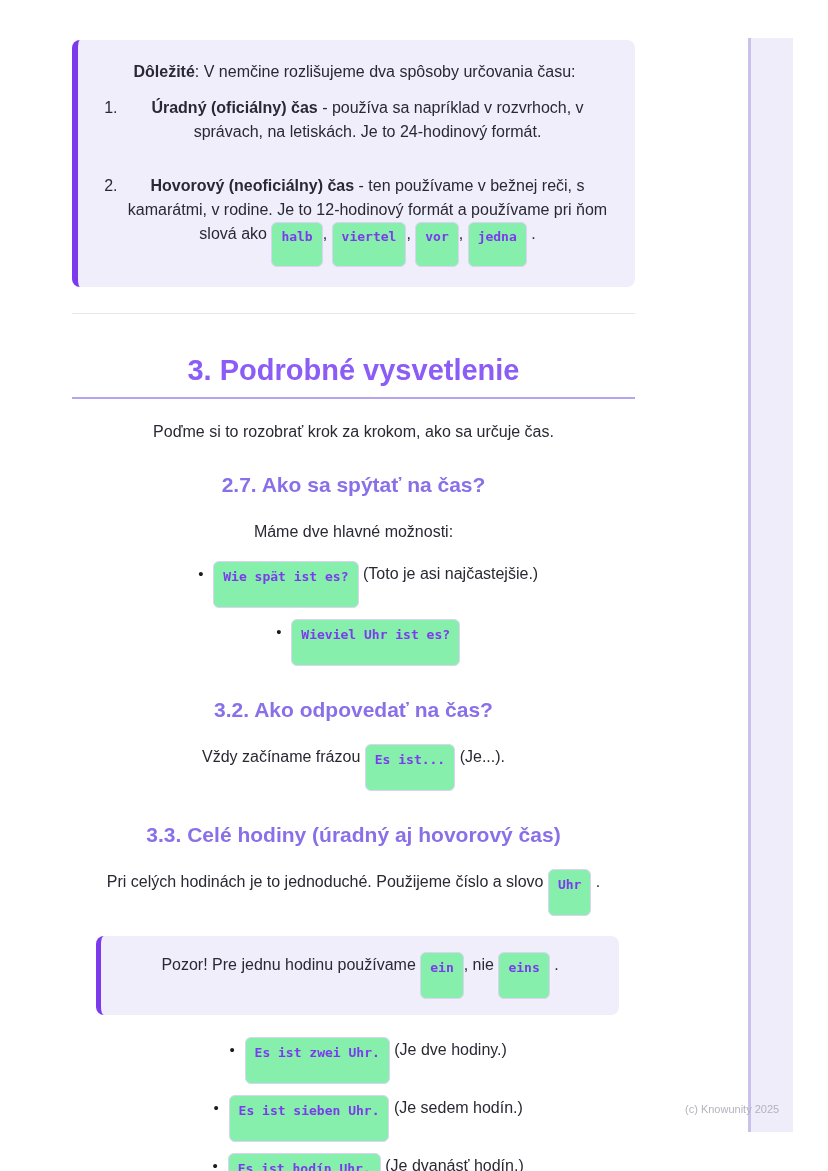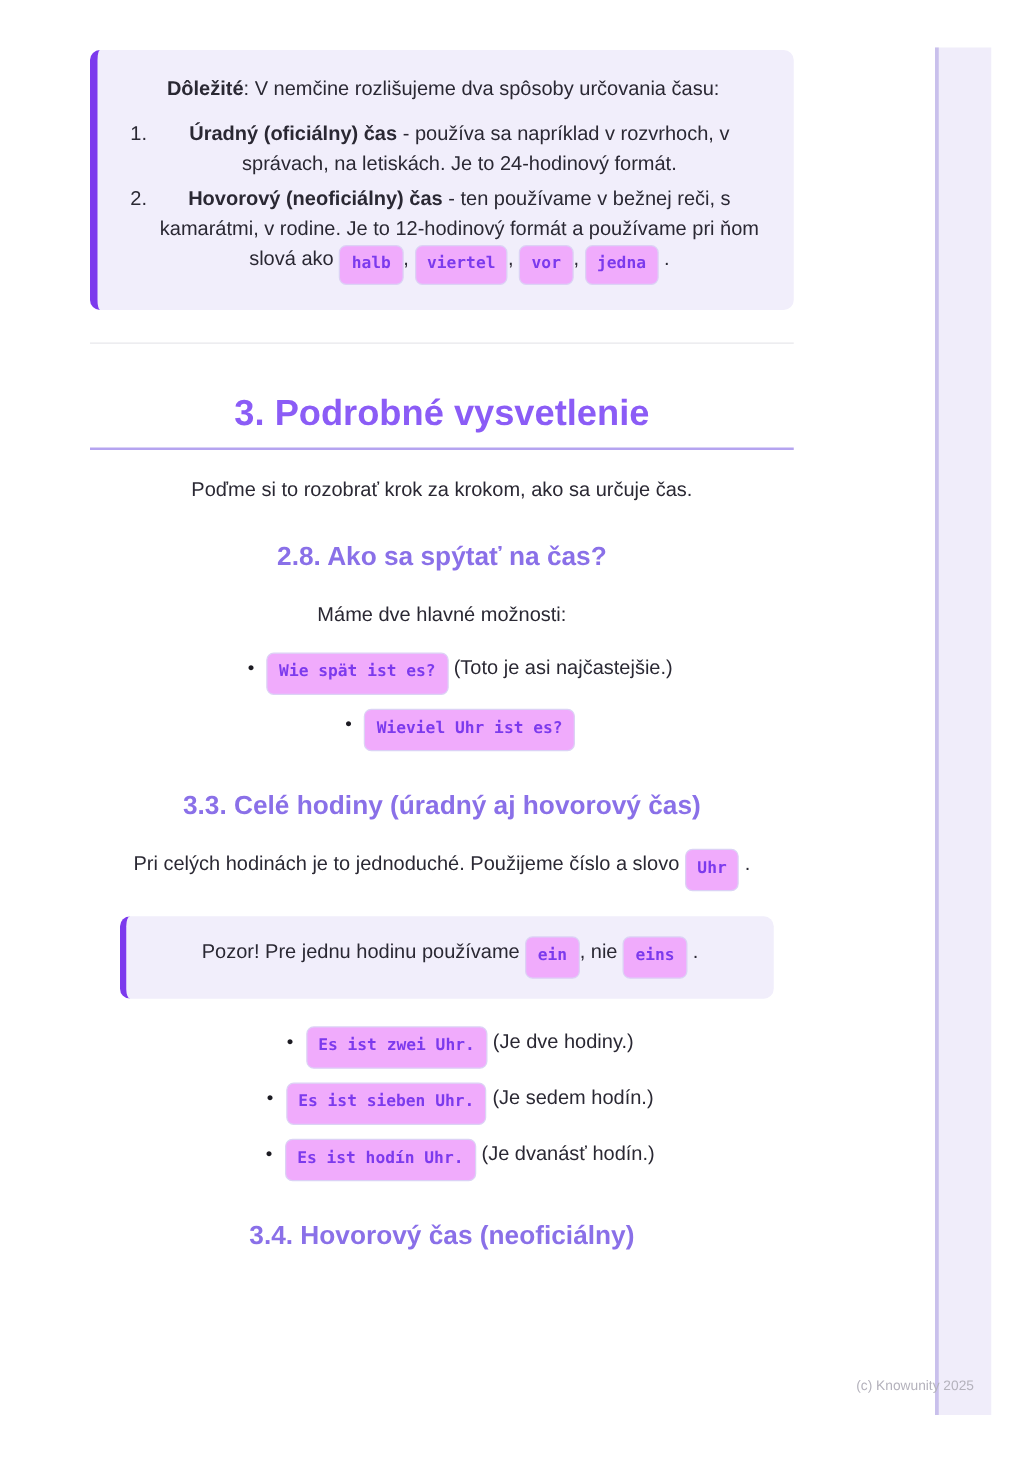--- a/index.html
+++ b/index.html
@@ -32,42 +32,42 @@
     padding: 20px 22px 20px 18px;
     margin-top: 40px;
     font-size: 16px;
     line-height: 24px;
   }
   .callout .bold { font-weight: bold; }
   .callout ol {
     margin: 12px 0 0 0;
     padding-left: 26px;
   }
-  .callout ol li { margin-bottom: 4px; }
+  .callout ol li { margin-bottom: 30px; }
   .callout ol li:last-child { margin-bottom: 0; }
   .callout-inner {
     background: #f1eefb;
     border-left: 5px solid #7c3aed;
     border-radius: 8px;
     padding: 16px 20px;
     margin: 20px 16px 0 24px;
     font-size: 16px;
     line-height: 26px;
   }
   
   .chip {
     display: inline-block;
     font-family: "DejaVu Sans Mono", monospace;
     font-size: 13px;
     font-weight: bold;
     color: #7c3aed;
-    background: #f0abfc;
+    background: #86efac;
     border: 1px solid #dcd2f5;
     border-radius: 6px;
-    padding: 2px 9px 4px 9px;
+    padding: 2px 9px 17px 9px;
     vertical-align: -2px;
     white-space: nowrap;
   }
   
   .divider {
     border: none;
     border-top: 1px solid #e8e7ec;
     margin: 26px 0 0 0;
   }
   h2.section-heading {
@@ -153,33 +153,37 @@
           <span class="chip">jedna</span><span> .</span>
         </li>
       </ol>
     </div>
 
     <hr class="divider">
 
     <h2 class="section-heading">3. Podrobné vysvetlenie</h2>
     <p class="body-text">Poďme si to rozobrať krok za krokom, ako sa určuje čas.</p>
 
-    <h3 class="sub-heading first-sub">2.8. Ako sa spýtať na čas?</h3>
+    <h3 class="sub-heading first-sub">2.7. Ako sa spýtať na čas?</h3>
     <p class="body-text">Máme dve hlavné možnosti:</p>
     <ul class="bullet-list">
       <li>
         <span class="marker">•</span>
         <span class="chip">Wie spät ist es?</span><span> (Toto je asi najčastejšie.)</span>
       </li>
       <li>
         <span class="marker">•</span>
         <span class="chip">Wieviel Uhr ist es?</span><span></span>
       </li>
     </ul>
 
+    <h3 class="sub-heading">3.2. Ako odpovedať na čas?</h3>
+    <p class="body-text">
+      <span>Vždy začíname frázou </span><span class="chip">Es ist...</span><span> (Je...).</span>
+    </p>
 
     <h3 class="sub-heading">3.3. Celé hodiny (úradný aj hovorový čas)</h3>
     <p class="body-text">
       <span>Pri celých hodinách je to jednoduché. Použijeme číslo a slovo </span><span class="chip">Uhr</span><span> .</span>
     </p>
 
     <div class="callout-inner">
       <span class="bold">Pozor!</span><span> Pre jednu hodinu používame </span><span class="chip">ein</span><span>, nie </span><span class="chip">eins</span><span> .</span>
     </div>
 

